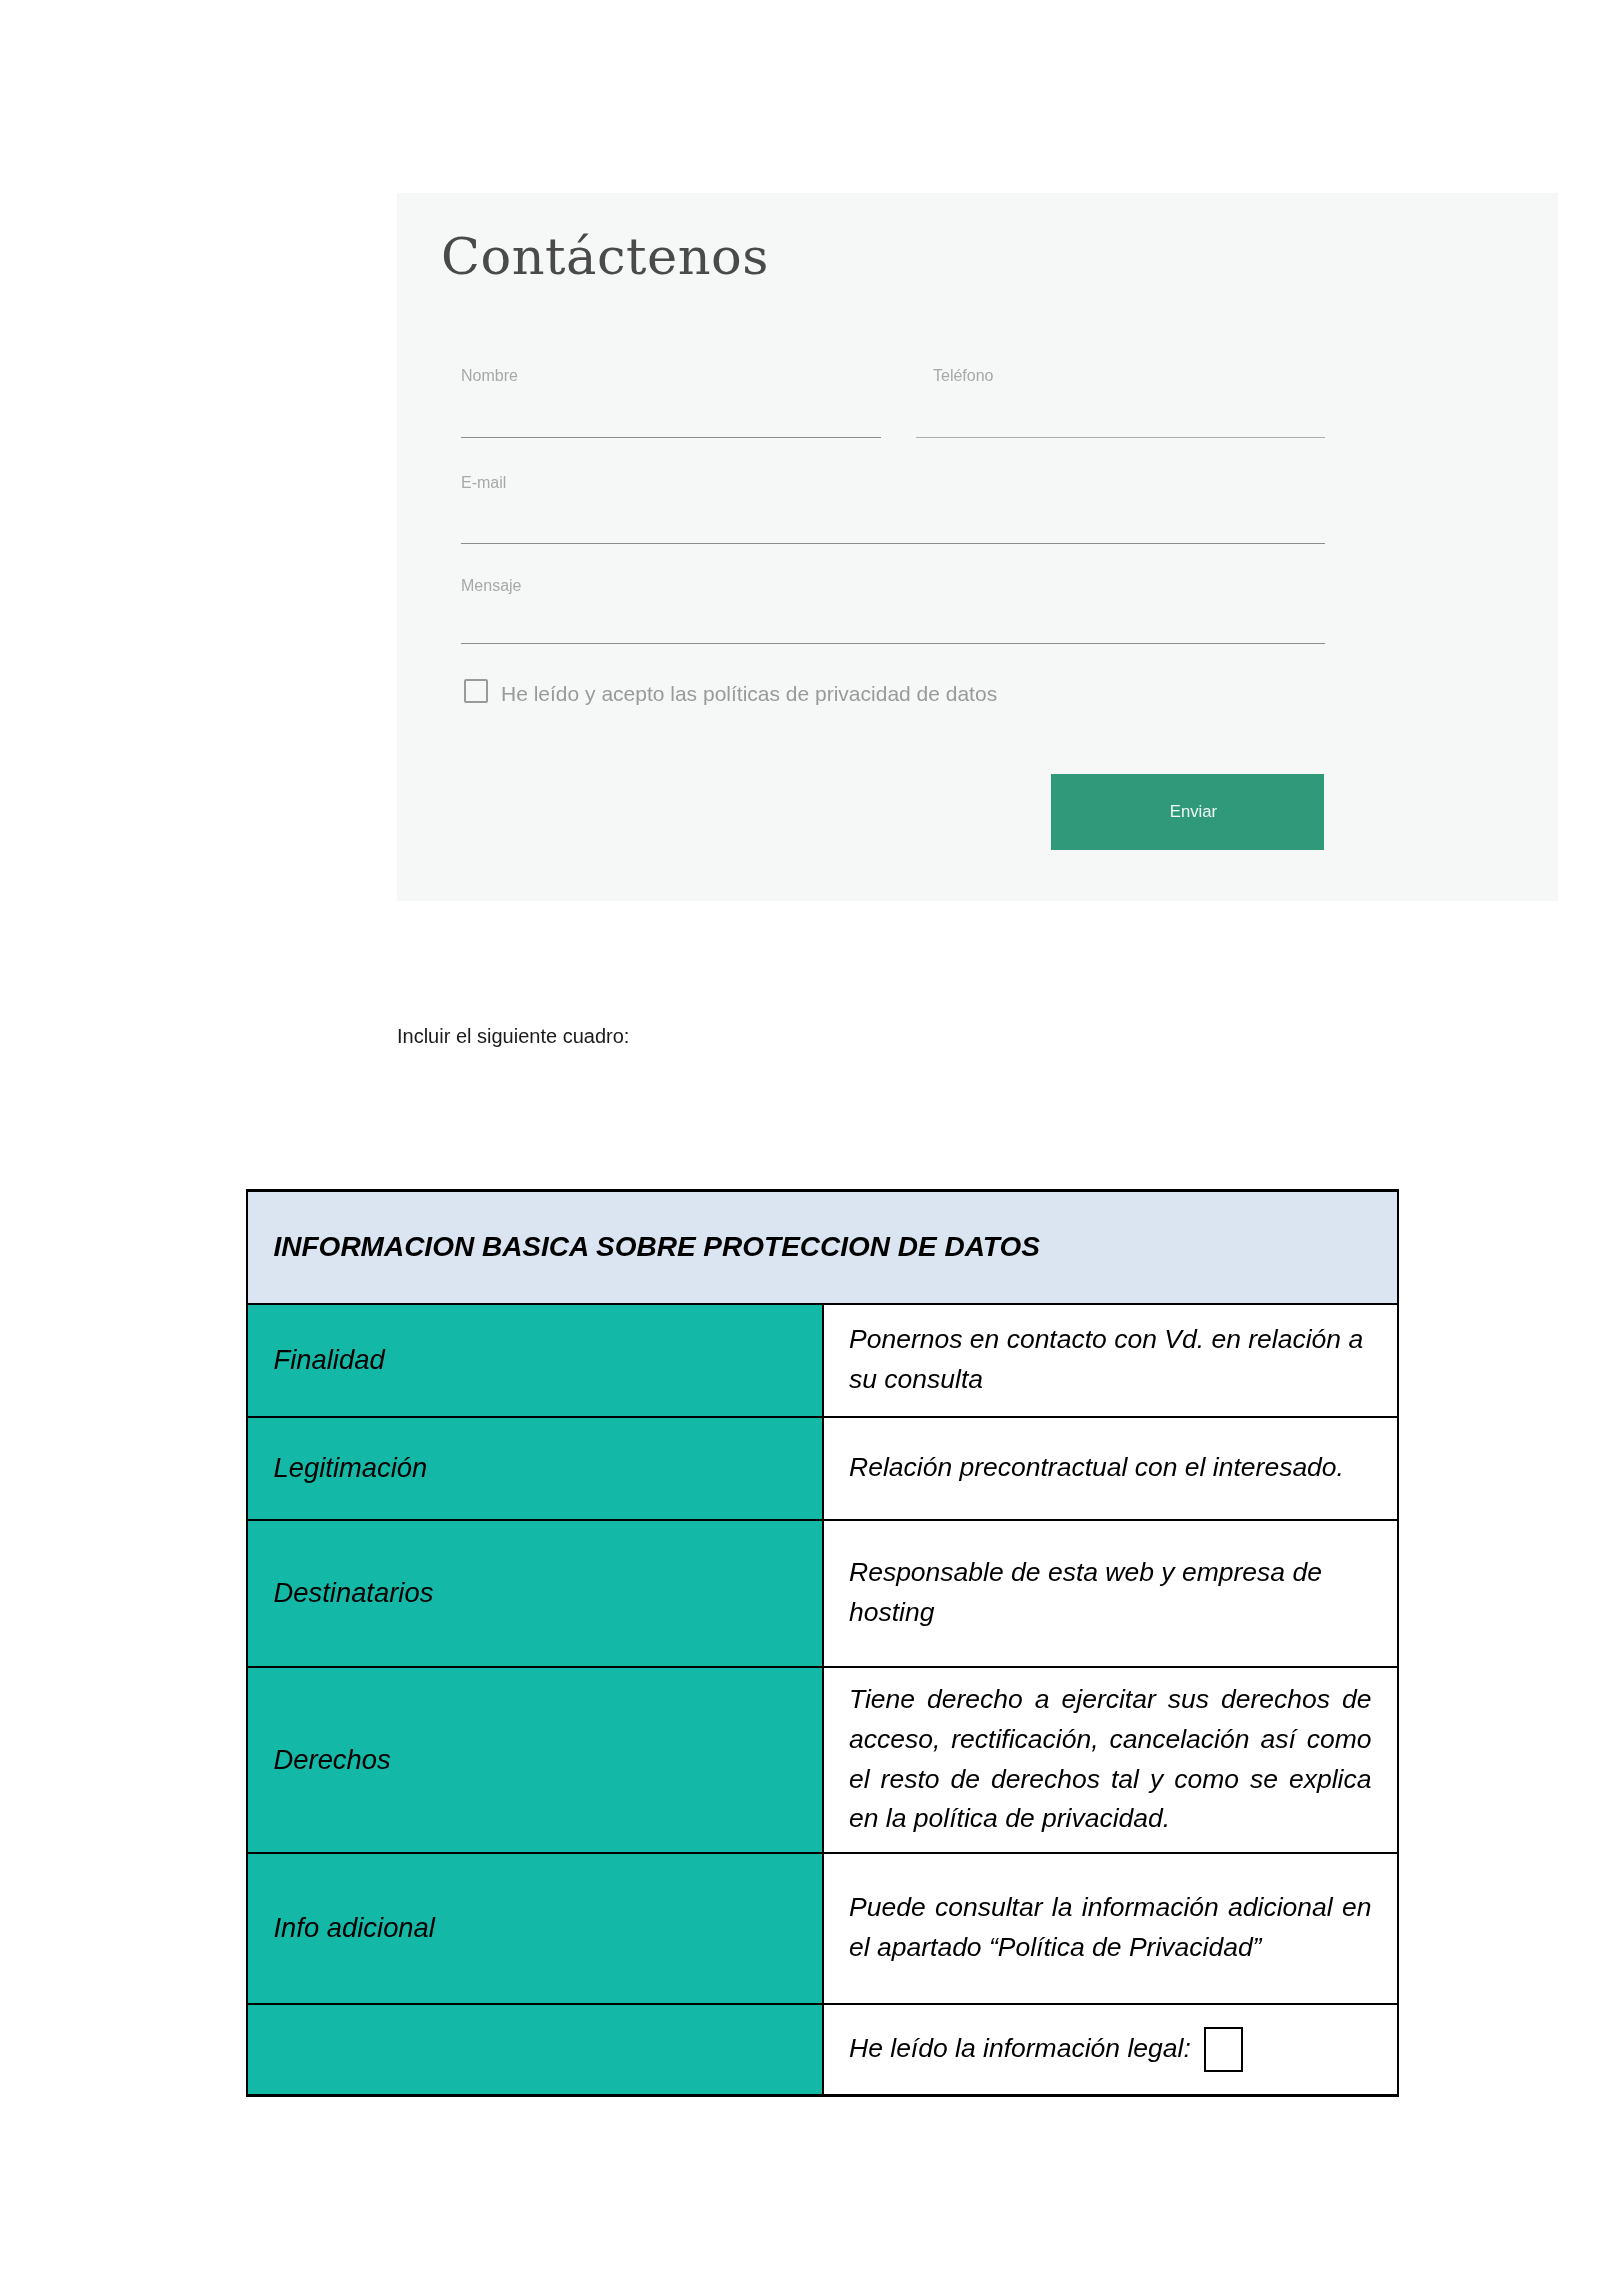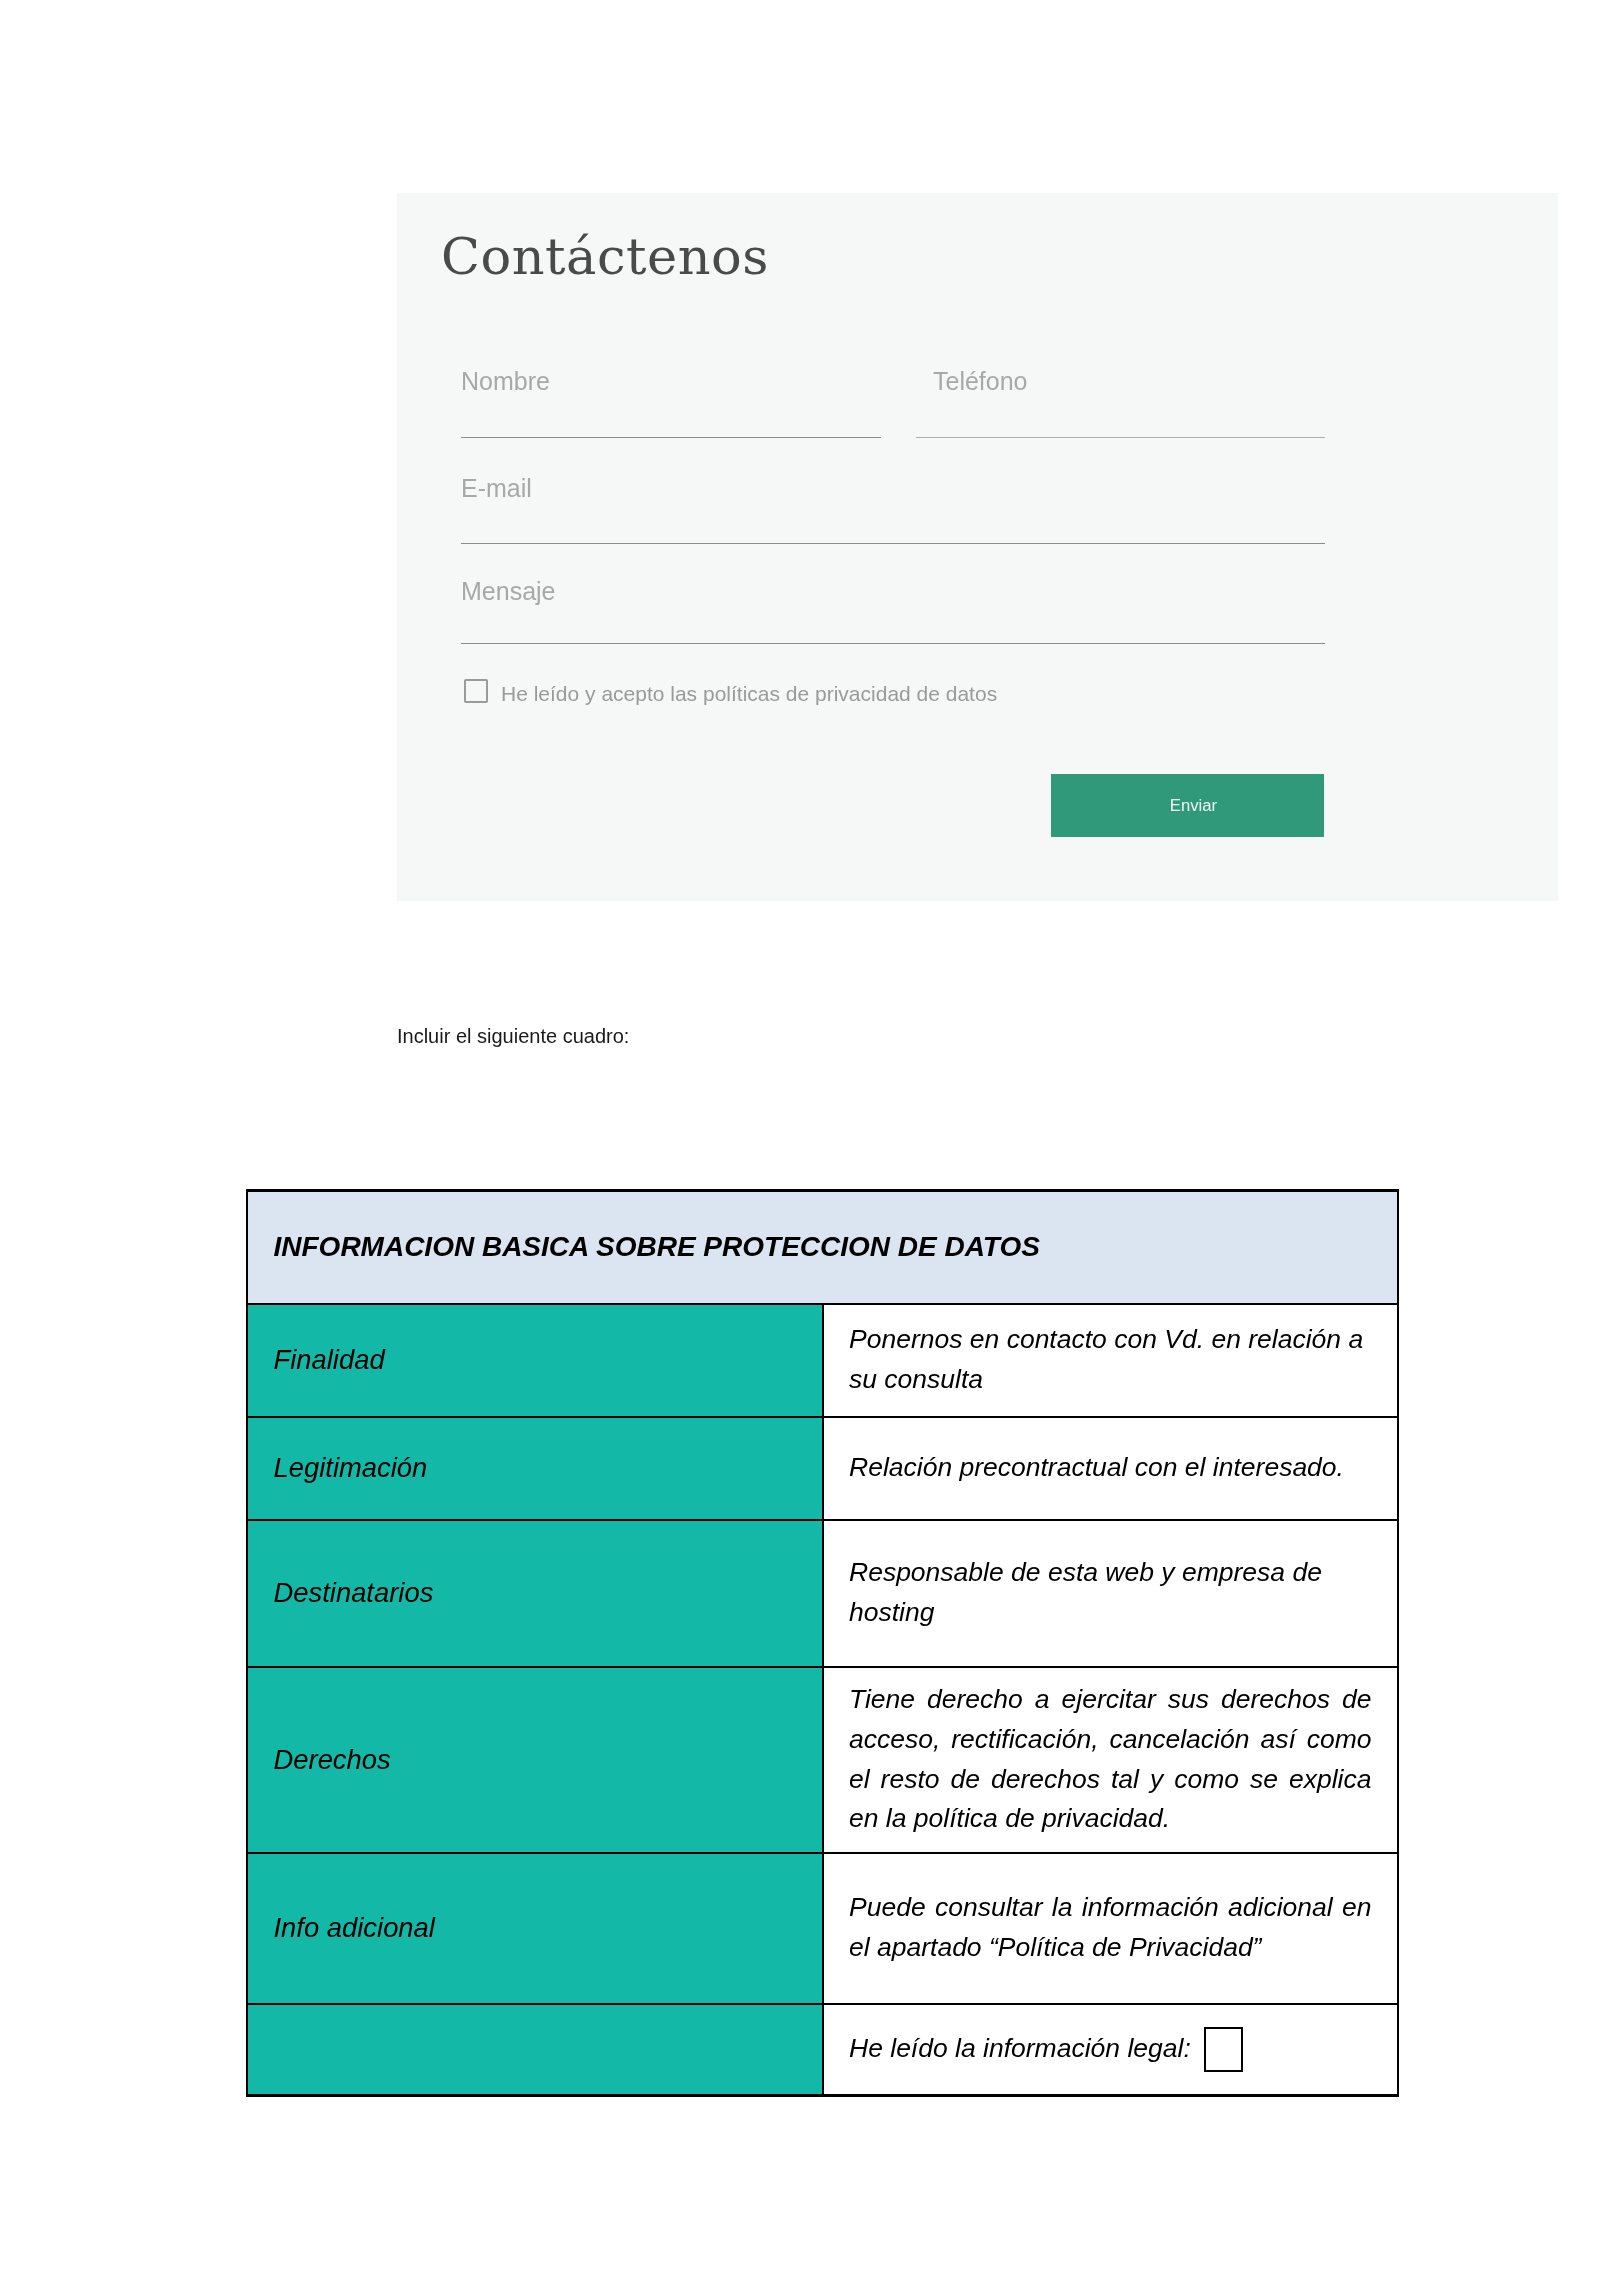--- a/index.html
+++ b/index.html
@@ -24,42 +24,42 @@
     letter-spacing: 0.5px;
     margin-top: 18px;
   }
   .form-subtitle {
     position: absolute; left: 44px; top: 94px;
     font-size: 18px; color: #9b9b9b;
     width: 1088px;
   }
   .fld-label {
     position: absolute;
-    font-size: 25px; color: #a8a8a8;
+    font-size: 16px; color: #a8a8a8;
   }
   .fld-line {
     position: absolute; height: 17.6px;
     border-bottom: 1px solid #8c8c8c;
     cursor: text;
   }
   .fld-line.lighter { border-bottom-color: #aeaeae; }
   .privacy-cb {
     position: absolute; left: 67px; top: 486px;
     width: 23.5px; height: 23.5px;
     background: #f6f7f7;
     border: 2px solid #9a9a9a; border-radius: 2px;
     cursor: pointer;
   }
   .privacy-cb-label {
     position: absolute; left: 104px; top: 489px;
     font-size: 21px; color: #9a9a9a;
   }
   .submit-btn {
     position: absolute; left: 654px; top: 581px;
-    width: 273px; height: 63px;
+    width: 273px; height: 76px;
     background: #2f9979; border: none;
     color: #eef9f4; font-size: 16.7px;
     font-family: "Liberation Sans", sans-serif;
     cursor: pointer;
     padding-left: 12px;
   }
 
   
   .instruction {
     position: absolute; left: 397px; top: 1025px;

